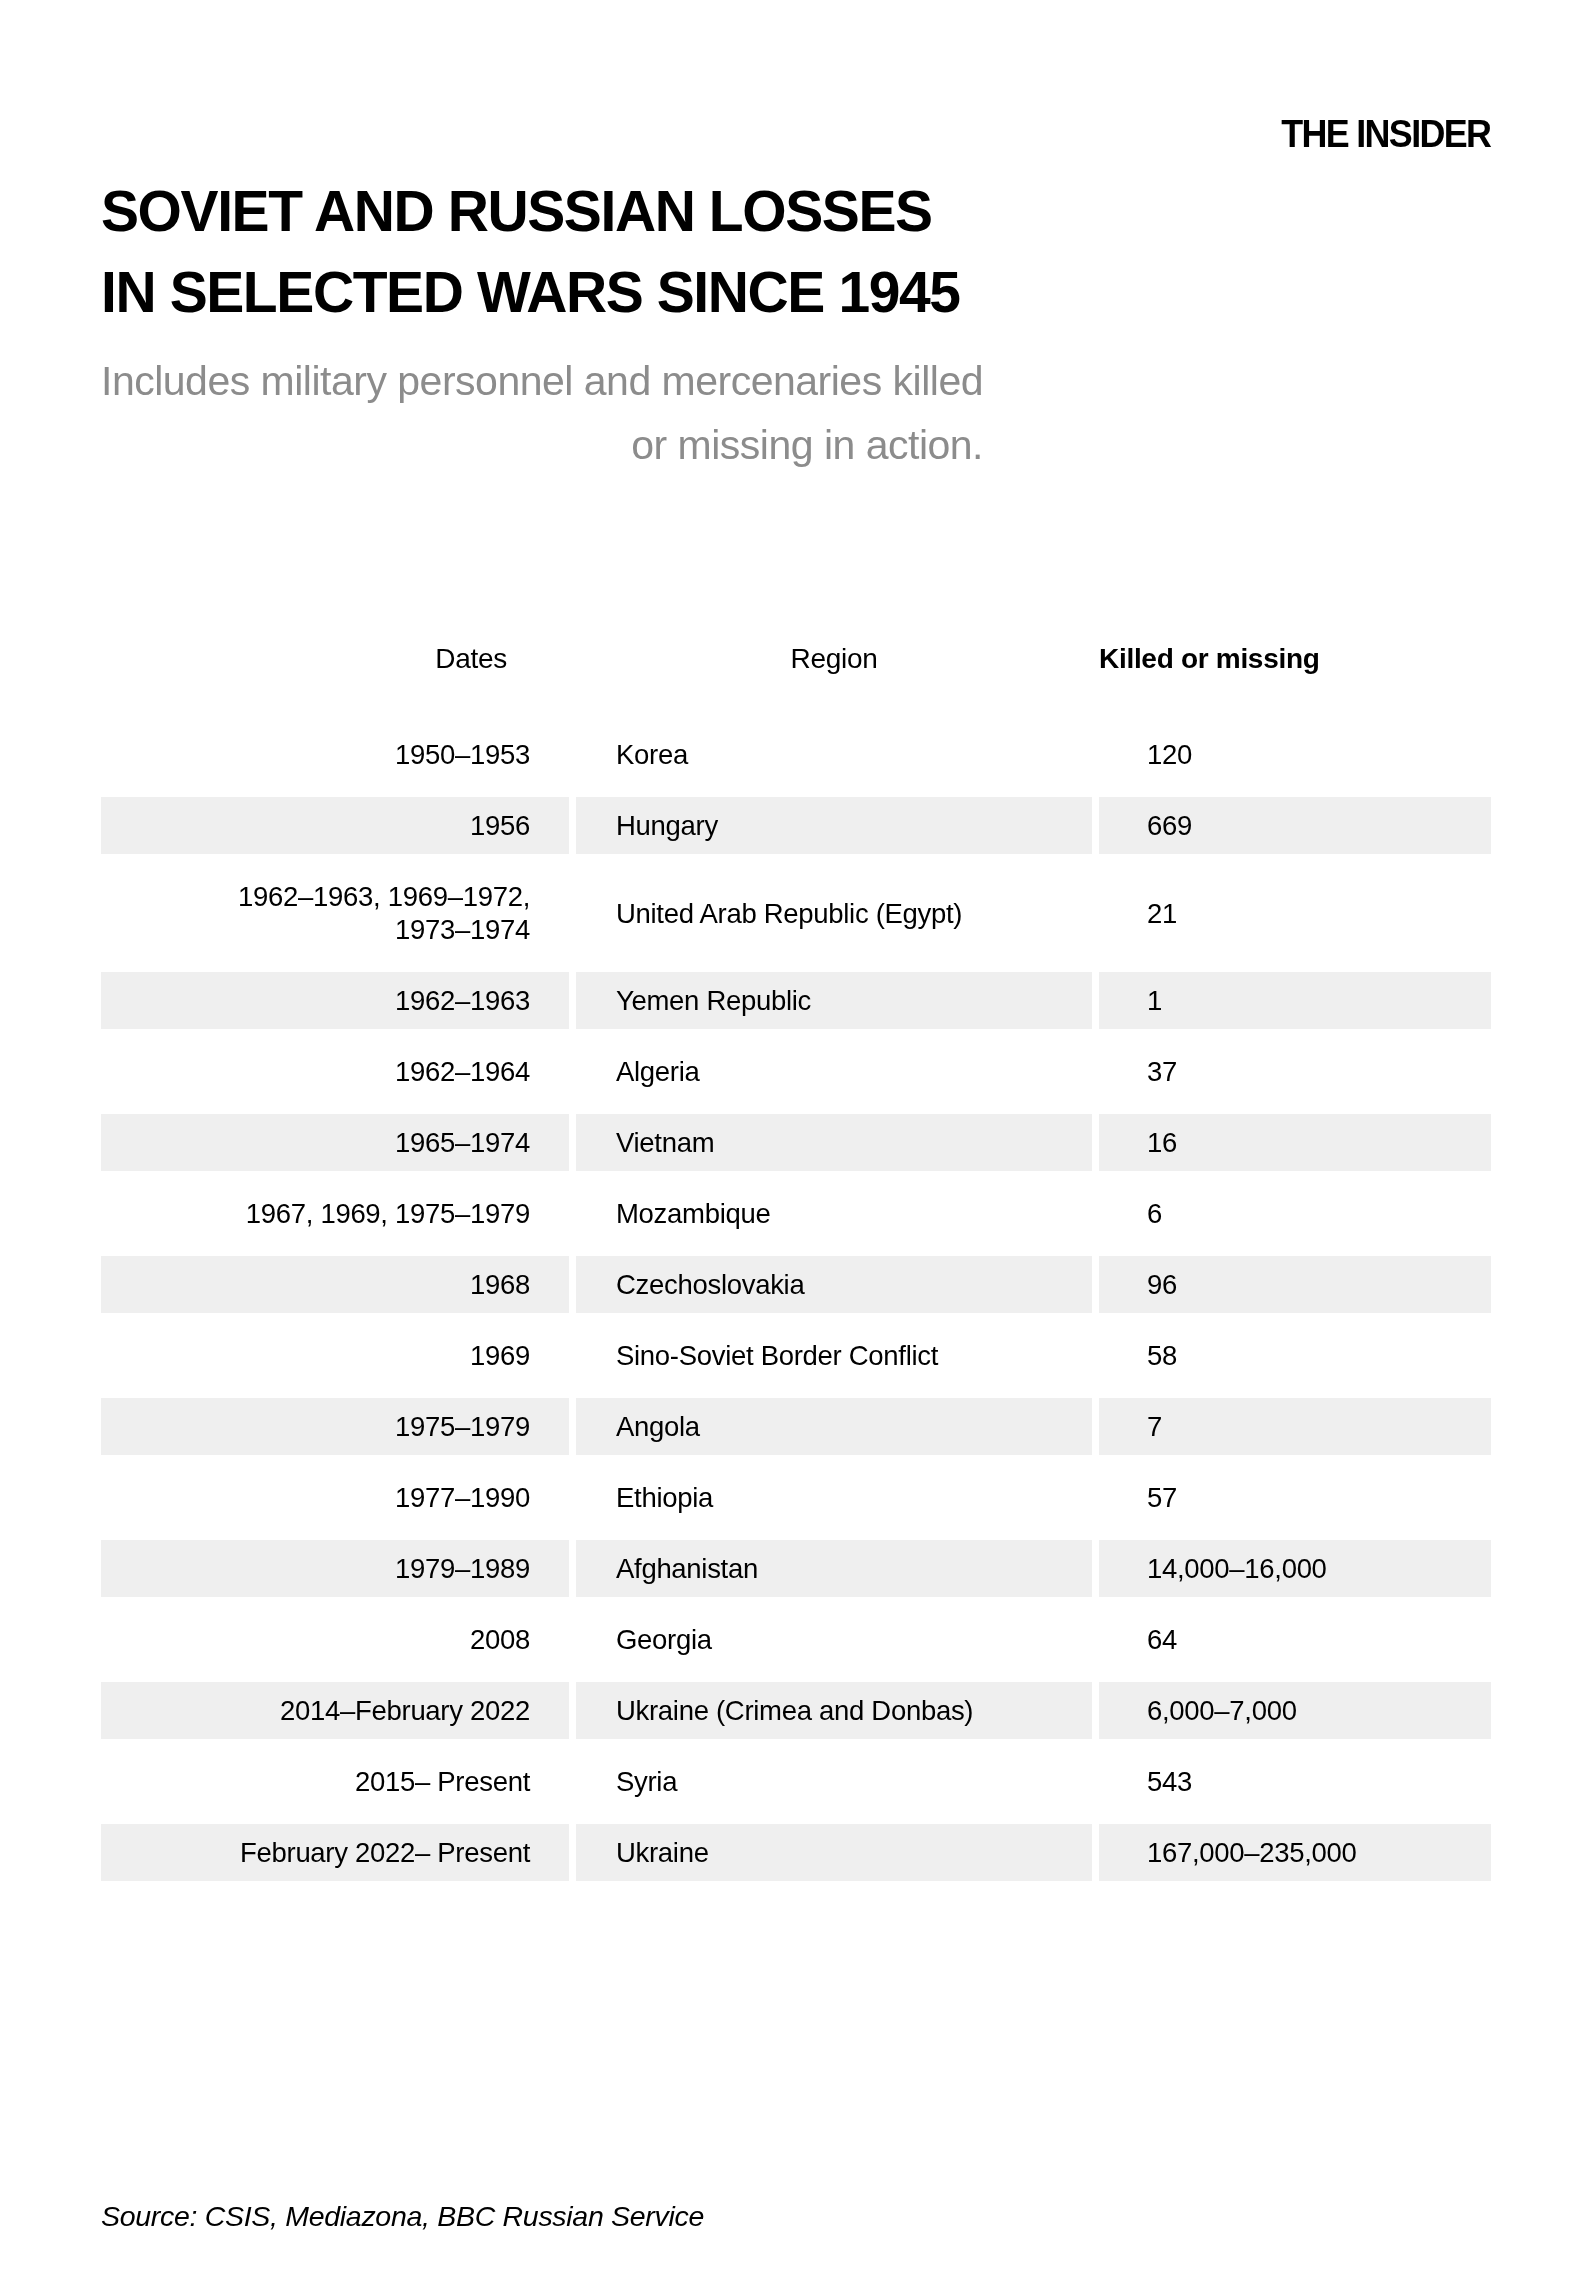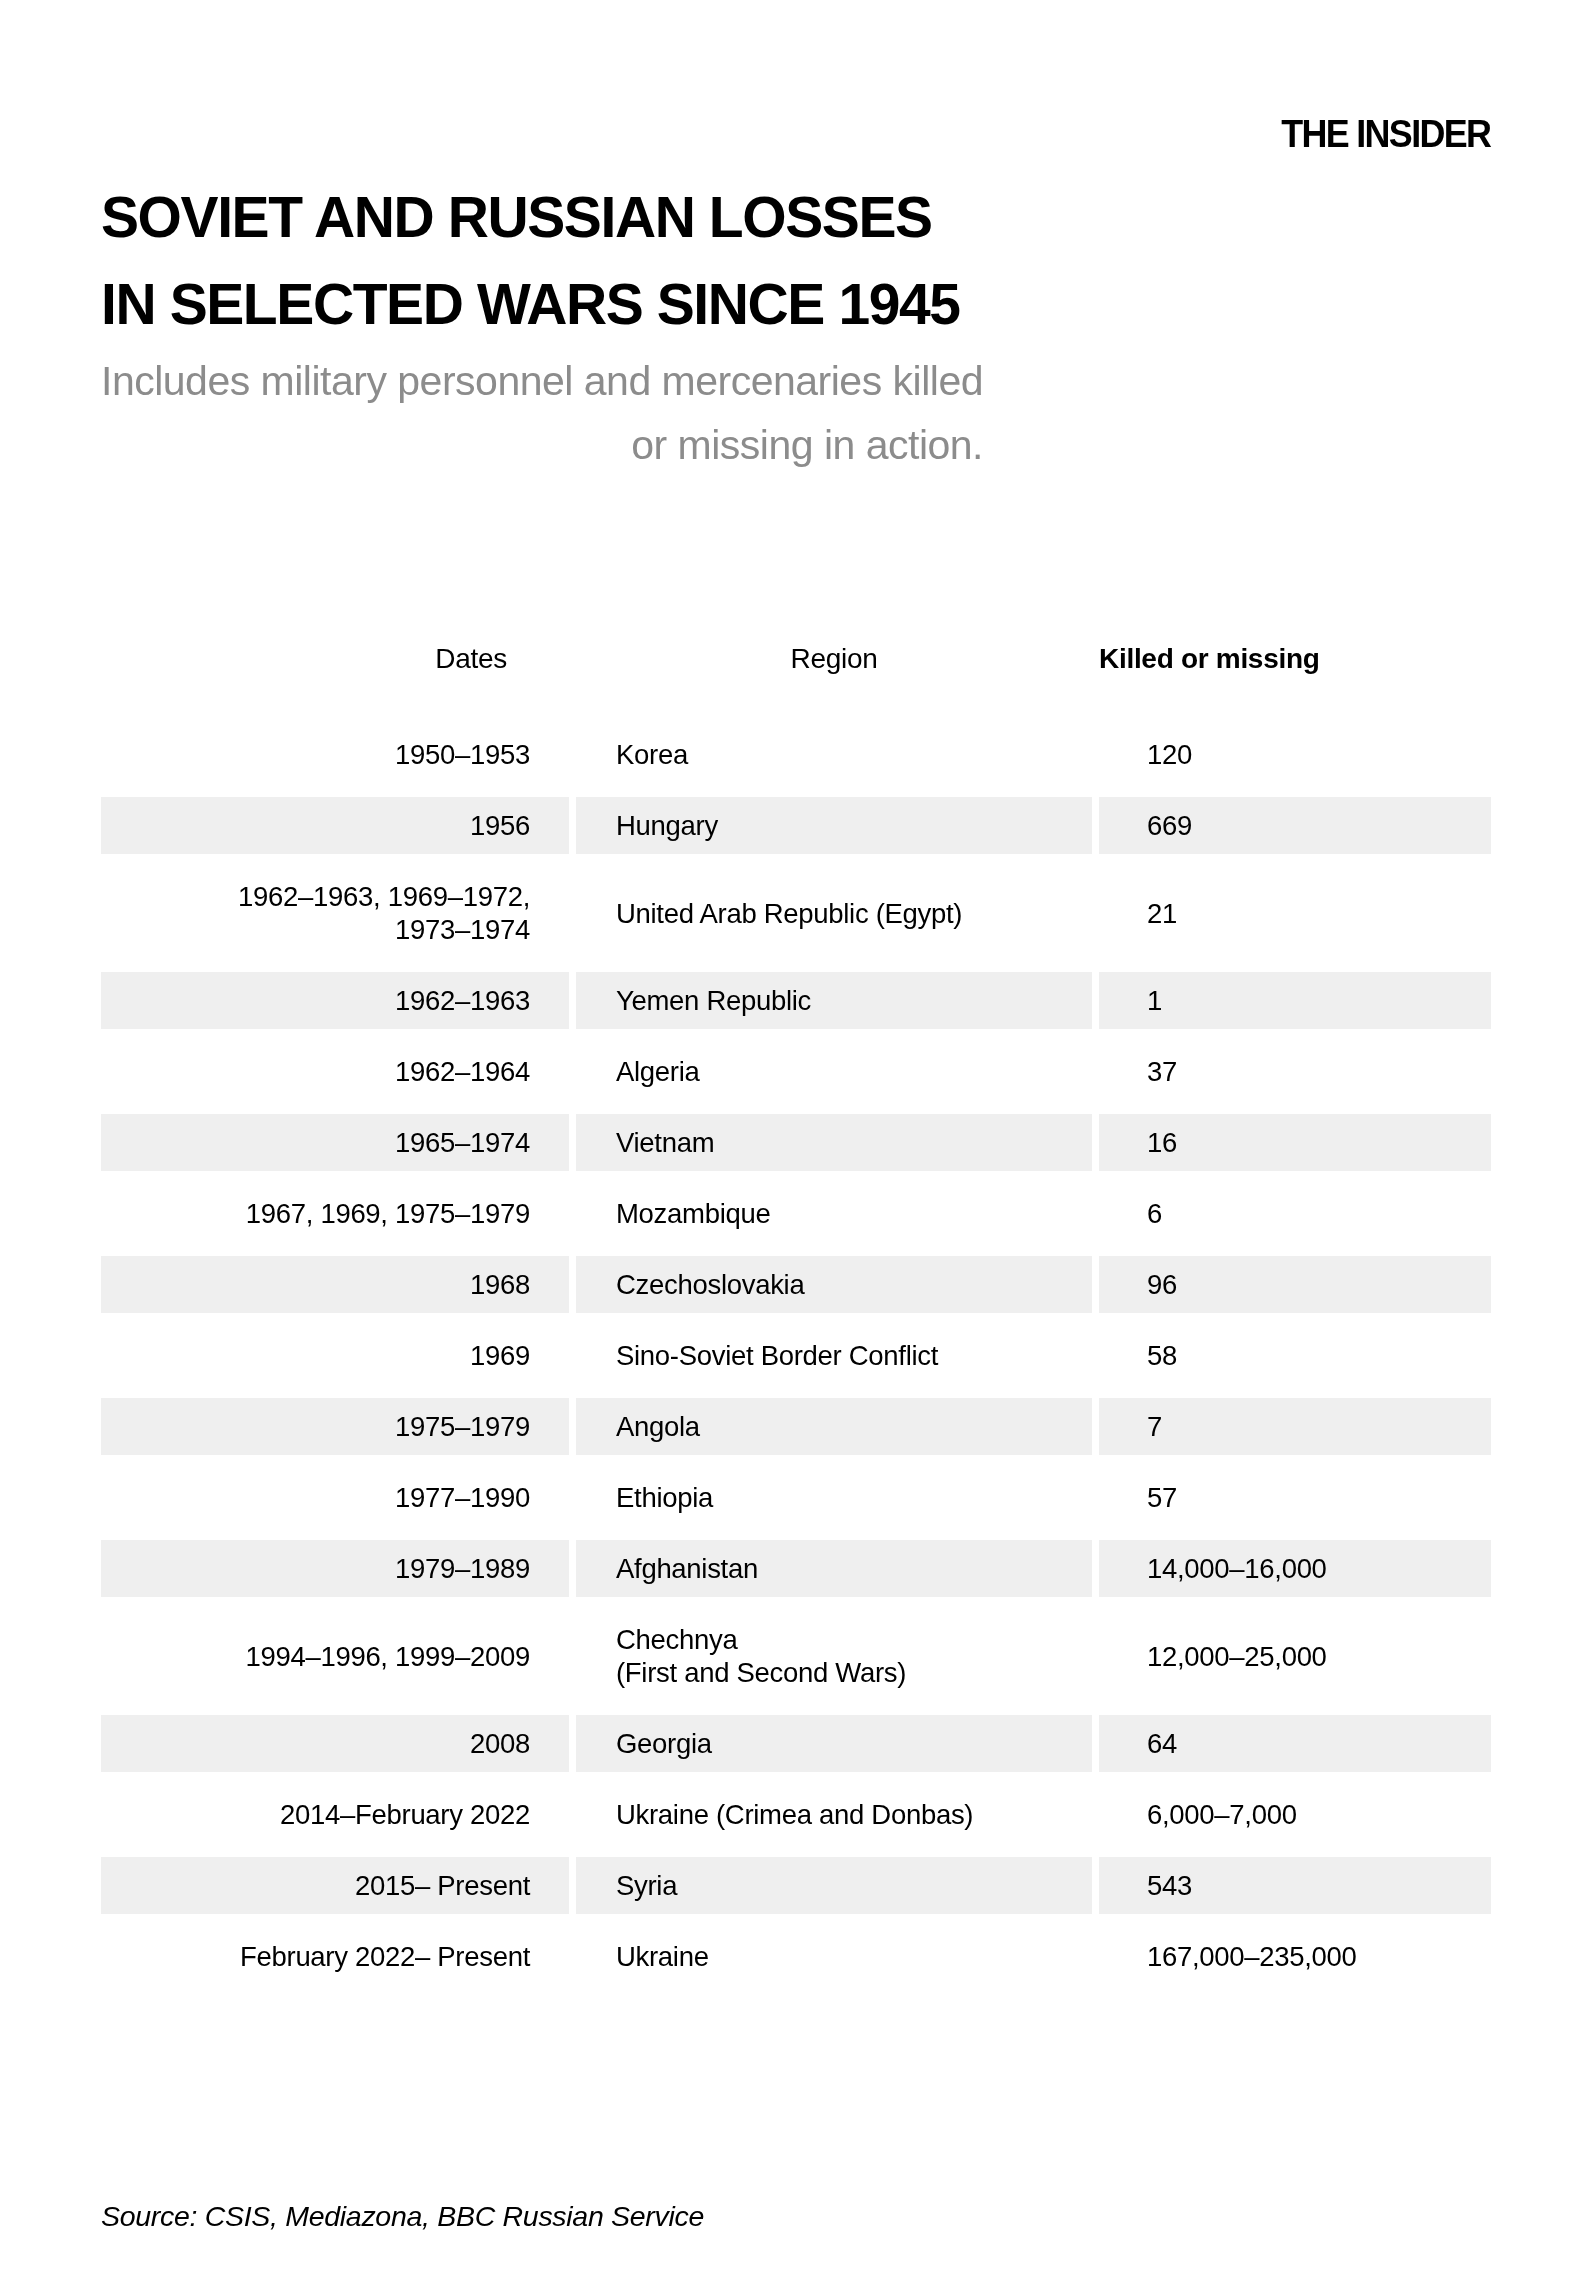--- a/index.html
+++ b/index.html
@@ -17,21 +17,21 @@
     letter-spacing: -1.8px;
     transform: scaleX(0.92); transform-origin: right center;
     white-space: nowrap;
   }
   .title {
     position: absolute; left: 101px; top: 171px;
     margin: 0;
     font-size: 57px; font-weight: bold;
     line-height: 81px; letter-spacing: -1.4px;
   }
-  .title span { display: block; margin-top: 6px; }
+  .title span { display: block; }
   .subtitle {
     position: absolute; left: 101px; top: 349px;
     margin: 0;
     font-size: 41px; line-height: 64px;
     color: #8c8c8c;
     white-space: pre-line;
     letter-spacing: -0.5px;
     text-align: right;
   }
   table.losses {
@@ -152,26 +152,20 @@
       <td class="c-dates">1977–1990</td>
       <td class="c-region">Ethiopia</td>
       <td class="c-killed">57</td>
     </tr>
     <tr>
       <td class="c-dates">1979–1989</td>
       <td class="c-region">Afghanistan</td>
       <td class="c-killed">14,000–16,000</td>
     </tr>
     <tr>
-      <td class="c-dates">1994–1996, 1999–2009</td>
-      <td class="c-region">Chechnya
-(First and Second Wars)</td>
-      <td class="c-killed">12,000–25,000</td>
-    </tr>
-    <tr>
       <td class="c-dates">2008</td>
       <td class="c-region">Georgia</td>
       <td class="c-killed">64</td>
     </tr>
     <tr>
       <td class="c-dates">2014–February 2022</td>
       <td class="c-region">Ukraine (Crimea and Donbas)</td>
       <td class="c-killed">6,000–7,000</td>
     </tr>
     <tr>

